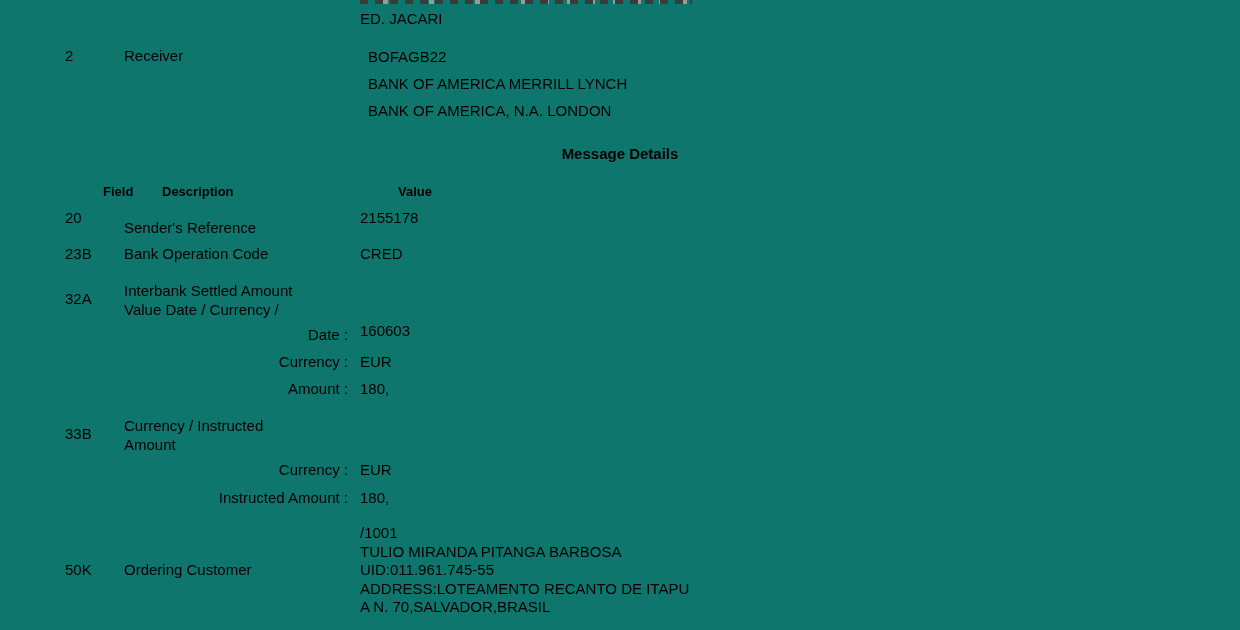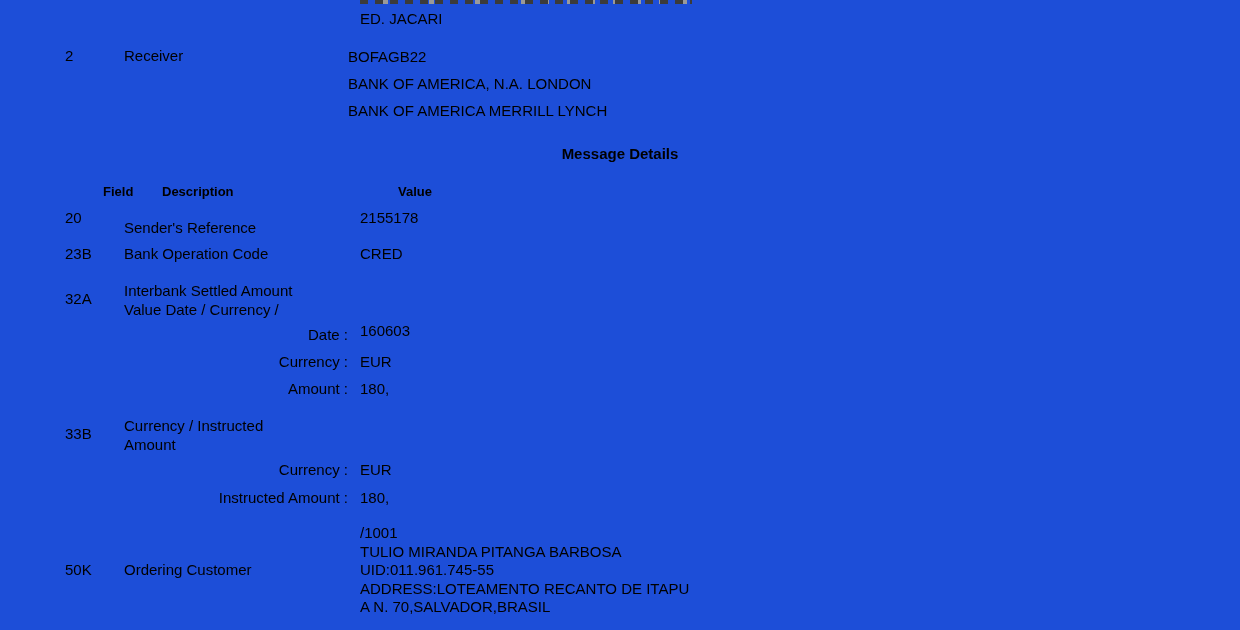--- a/index.html
+++ b/index.html
@@ -1,32 +1,32 @@
 <!DOCTYPE html>
 <html><head>
 <meta charset="utf-8">
 <style>
   * { margin: 0; padding: 0; box-sizing: border-box; }
   html, body { background: #ffffff; }
   .page {
     position: relative;
     width: 1240px;
     height: 630px;
-    background: #1d4ed8;
+    background: #0f766e;
     color: #000000;
     font-family: "Liberation Sans", sans-serif;
     font-size: 15px;
     overflow: hidden;
   }
   .abs { position: absolute; white-space: nowrap; }
   .col-field  { left: 65px;  line-height: 18px; }
   .col-desc   { left: 124px; line-height: 18px; }
   .col-value  { left: 360px; line-height: 18px; }
   .desc-multi { left: 124px; line-height: 19px; width: 230px; }
-  .value-block-wide  { left: 348px; line-height: 27px; }
+  .value-block-wide  { left: 368px; line-height: 27px; }
   .value-block-tight { left: 360px; line-height: 18.5px; }
   .sub-label {
     left: 124px; width: 224px;
     text-align: right;
     line-height: 18px;
   }
   .section-title {
     left: 0; width: 1240px;
     text-align: center;
     font-weight: bold;
@@ -55,22 +55,22 @@
 <div class="page">
 
   <div class="clipped-strip"></div>
 
   <div class="abs col-value" style="top:10px">ED. JACARI</div>
 
   <div class="abs col-field" style="top:47px">2</div>
   <div class="abs col-desc" style="top:47px">Receiver</div>
   <div class="abs value-block-wide" style="top:43px">
     <div>BOFAGB22</div>
+    <div>BANK OF AMERICA MERRILL LYNCH</div>
     <div>BANK OF AMERICA, N.A. LONDON</div>
-    <div>BANK OF AMERICA MERRILL LYNCH</div>
   </div>
 
   <div class="abs section-title" style="top:144px">Message Details</div>
 
   <div class="abs col-field table-header" style="top:184px">Field</div>
   <div class="abs col-desc table-header" style="top:184px">Description</div>
   <div class="abs col-value table-header" style="top:184px">Value</div>
 
   <div class="abs col-field" style="top:209px">20</div>
   <div class="abs col-desc" style="top:219px">Sender's Reference</div>

